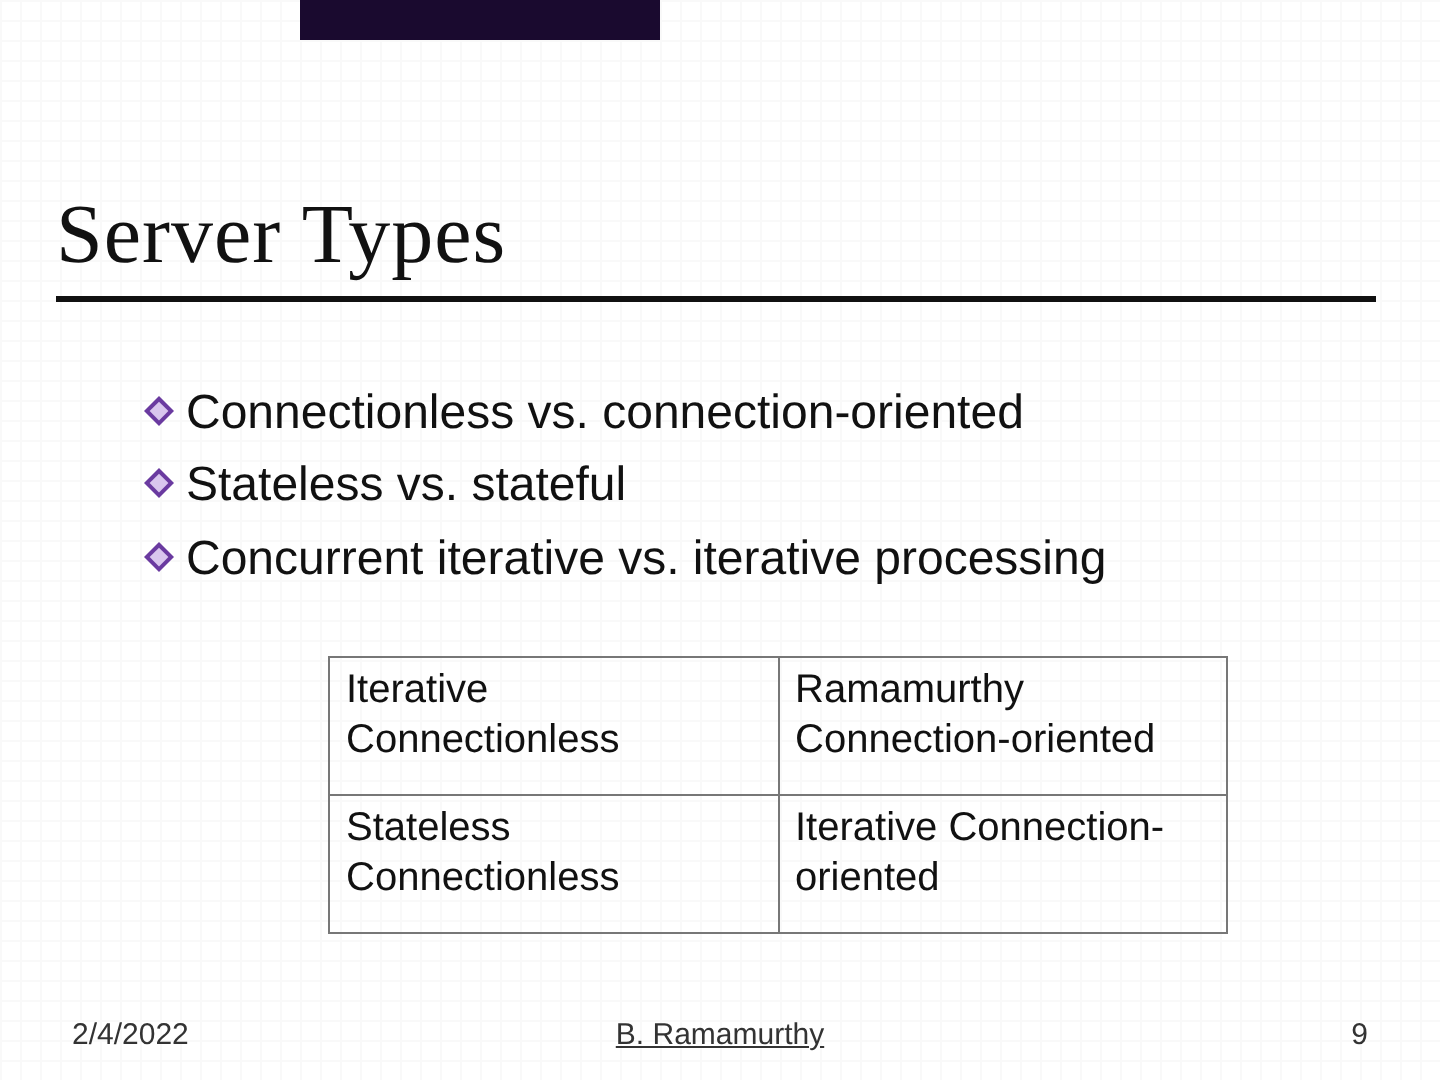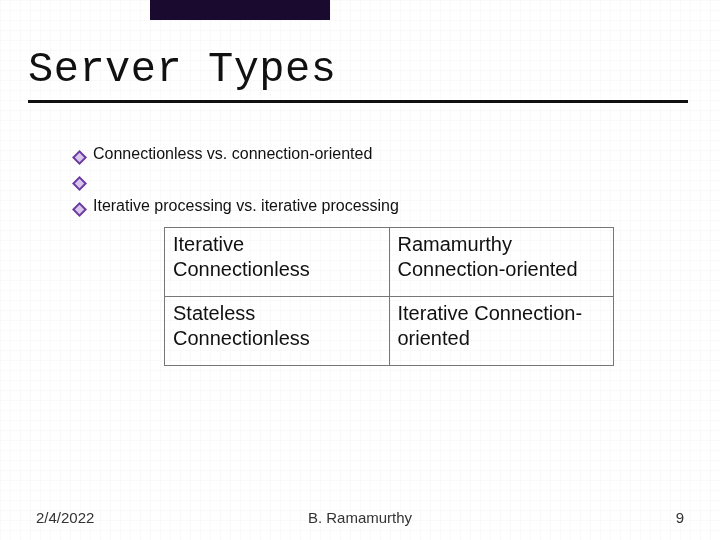--- a/index.html
+++ b/index.html
@@ -33,25 +33,26 @@
     width: 180px;
     height: 20px;
     background: #1a0a2f;
     z-index: 2;
   }
   .title-block {
     padding-top: 46px;
     padding-bottom: 6px;
   }
   .title {
-    font-family: Liberation Mono, monospace;
+    font-family: Liberation Serif, serif;
     font-size: 42px;
     color: #111;
     font-weight: 400;
     letter-spacing: 0.5px;
+    margin-top: 48px;
   }
   .title-rule {
     margin-top: 6px;
     height: 3px;
     background: #111;
     width: 660px;
   }
   .body {
     padding: 34px 8px 0 44px;
   }
@@ -60,29 +61,29 @@
     align-items: flex-start;
     margin-bottom: 4px;
   }
   .bul .icon {
     width: 15px; height: 15px;
     margin-top: 7px;
     margin-right: 6px;
     flex: 0 0 auto;
   }
   .bul .txt {
-    font-size: 16px;
+    font-size: 24px;
     color: #111;
     line-height: 1.35;
   }
   .diamond {
     display: block;
   }
   .table-wrap {
-    margin: 10px 0 0 92px;
+    margin: 32px 0 0 92px;
     width: 450px;
   }
   table {
     border-collapse: collapse;
     width: 100%;
   }
   td {
     border: 1px solid #777;
     padding: 4px 8px 14px 8px;
     width: 50%;
@@ -100,20 +101,21 @@
     display: flex;
     justify-content: space-between;
     align-items: center;
     font-size: 15px;
     color: #333;
   }
   .footer .center {
     position: absolute;
     left: 0; right: 0;
     text-align: center;
+    text-decoration: underline;
   }
   .footer .left, .footer .right { position: relative; z-index: 1; }
 </style>
 </head>
 <body>
 
 <div class="grid-bg"></div>
 
 <div class="accent-bar"></div>
 
@@ -136,30 +138,31 @@
       <span class="txt">Connectionless vs. connection-oriented</span>
     </div>
 
     <div class="bul">
       <span class="icon">
         <svg class="diamond" width="15" height="15" viewBox="0 0 16 16">
           <polygon points="8,0 16,8 8,16 0,8" fill="#6a3aa0"></polygon>
           <polygon points="8,3 13,8 8,13 3,8" fill="#d9c6ee"></polygon>
         </svg>
       </span>
+      <span class="txt">Stateless vs. stateful</span>
     </div>
 
     <div class="bul">
       <span class="icon">
         <svg class="diamond" width="15" height="15" viewBox="0 0 16 16">
           <polygon points="8,0 16,8 8,16 0,8" fill="#6a3aa0"></polygon>
           <polygon points="8,3 13,8 8,13 3,8" fill="#d9c6ee"></polygon>
         </svg>
       </span>
-      <span class="txt">Iterative processing vs. iterative processing</span>
+      <span class="txt">Concurrent iterative vs. iterative processing</span>
     </div>
 
     <div class="table-wrap">
       <table>
         <tbody>
             <tr>
           <td>Iterative Connectionless</td>
           <td>Ramamurthy Connection-oriented</td>
         </tr>
         <tr>

